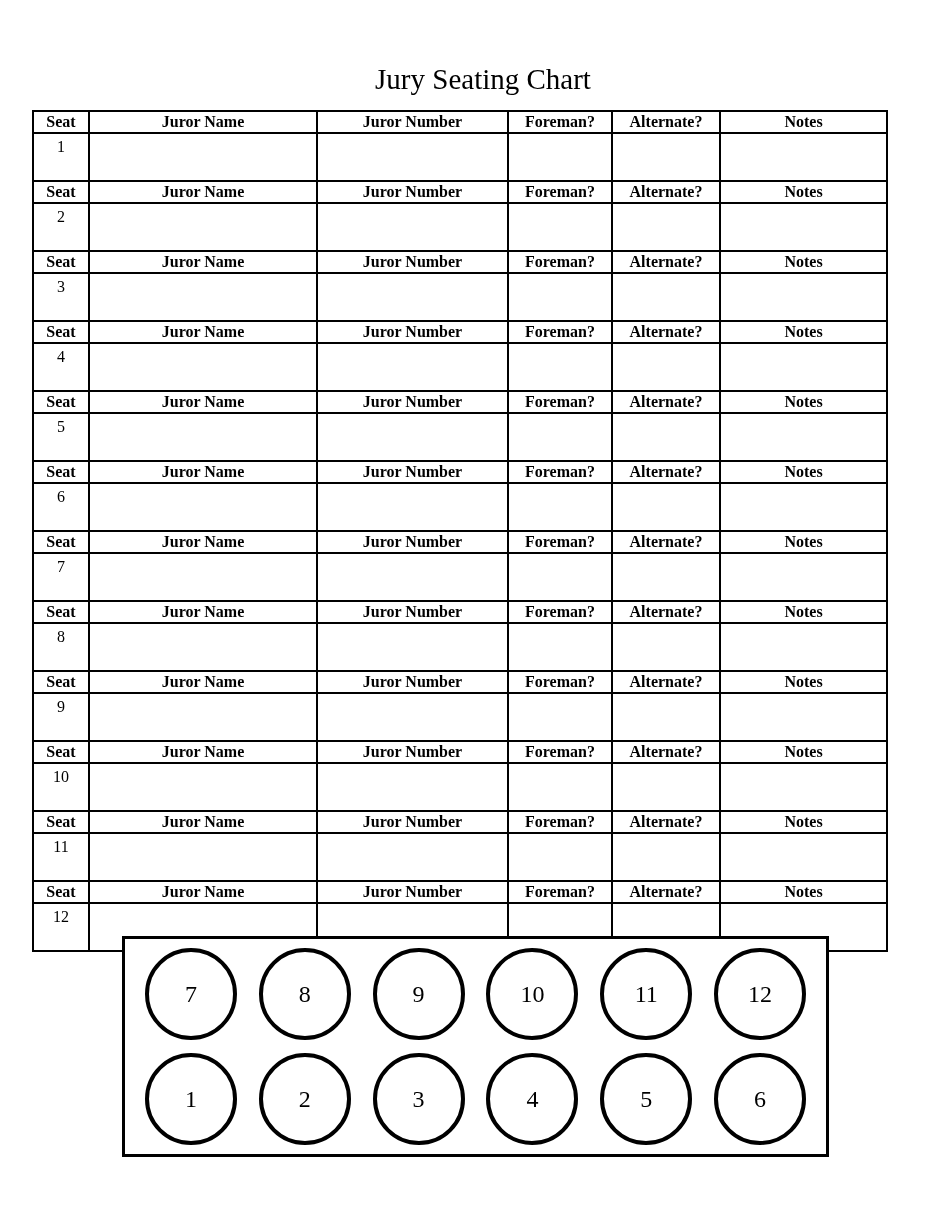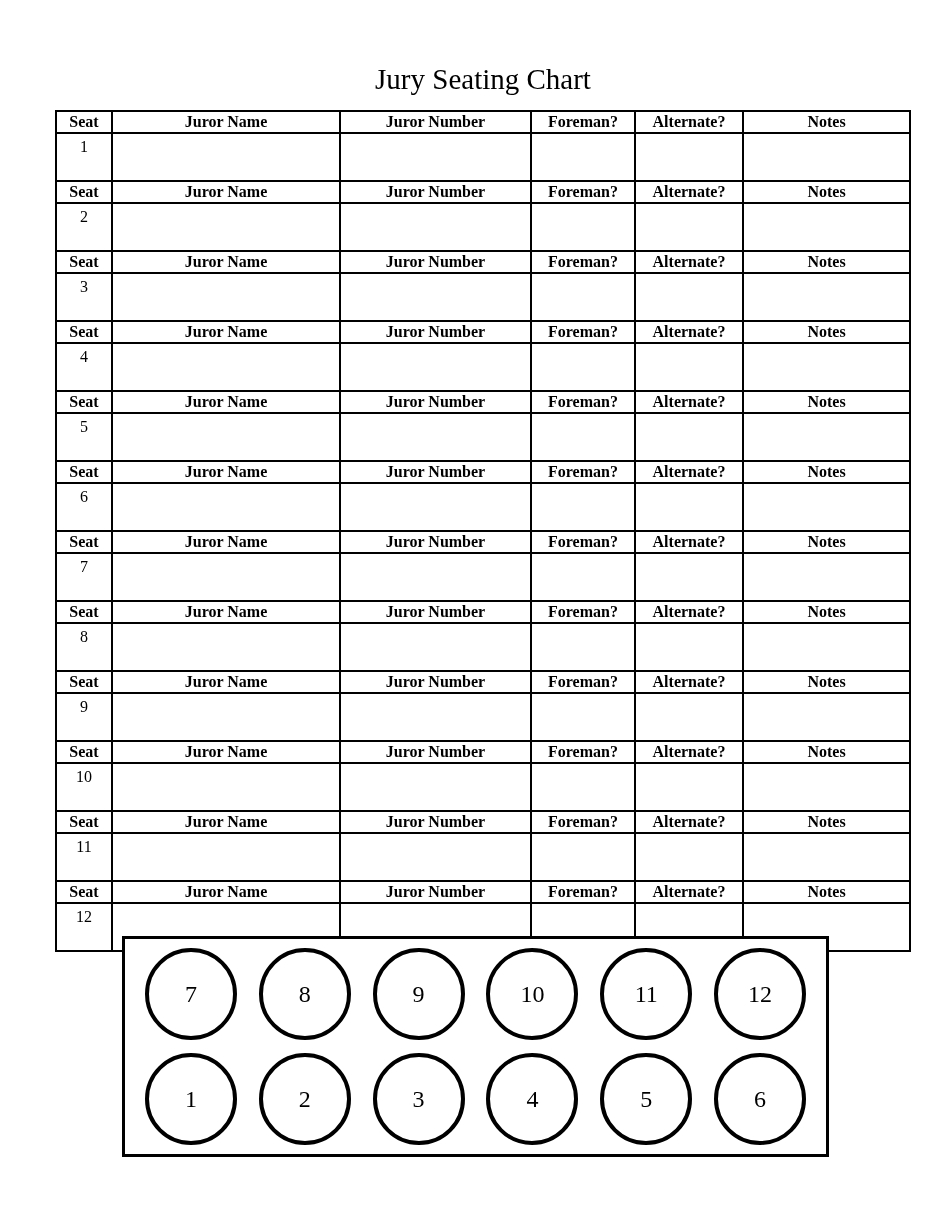--- a/index.html
+++ b/index.html
@@ -22,21 +22,21 @@
     width: 950px;
     text-align: center;
     font-size: 29px;
     font-weight: normal;
     margin: 8px;
     font-family: "Liberation Serif", serif;
   }
   table.jury-table {
     position: absolute;
     top: 110px;
-    left: 55px;
+    left: 32px;
     width: 854px;
     border-collapse: collapse;
     table-layout: fixed;
   }
   table.jury-table td {
     border: 2px solid #000000;
     text-align: center;
     font-size: 16px;
     line-height: 1.15;
     padding: 0;

